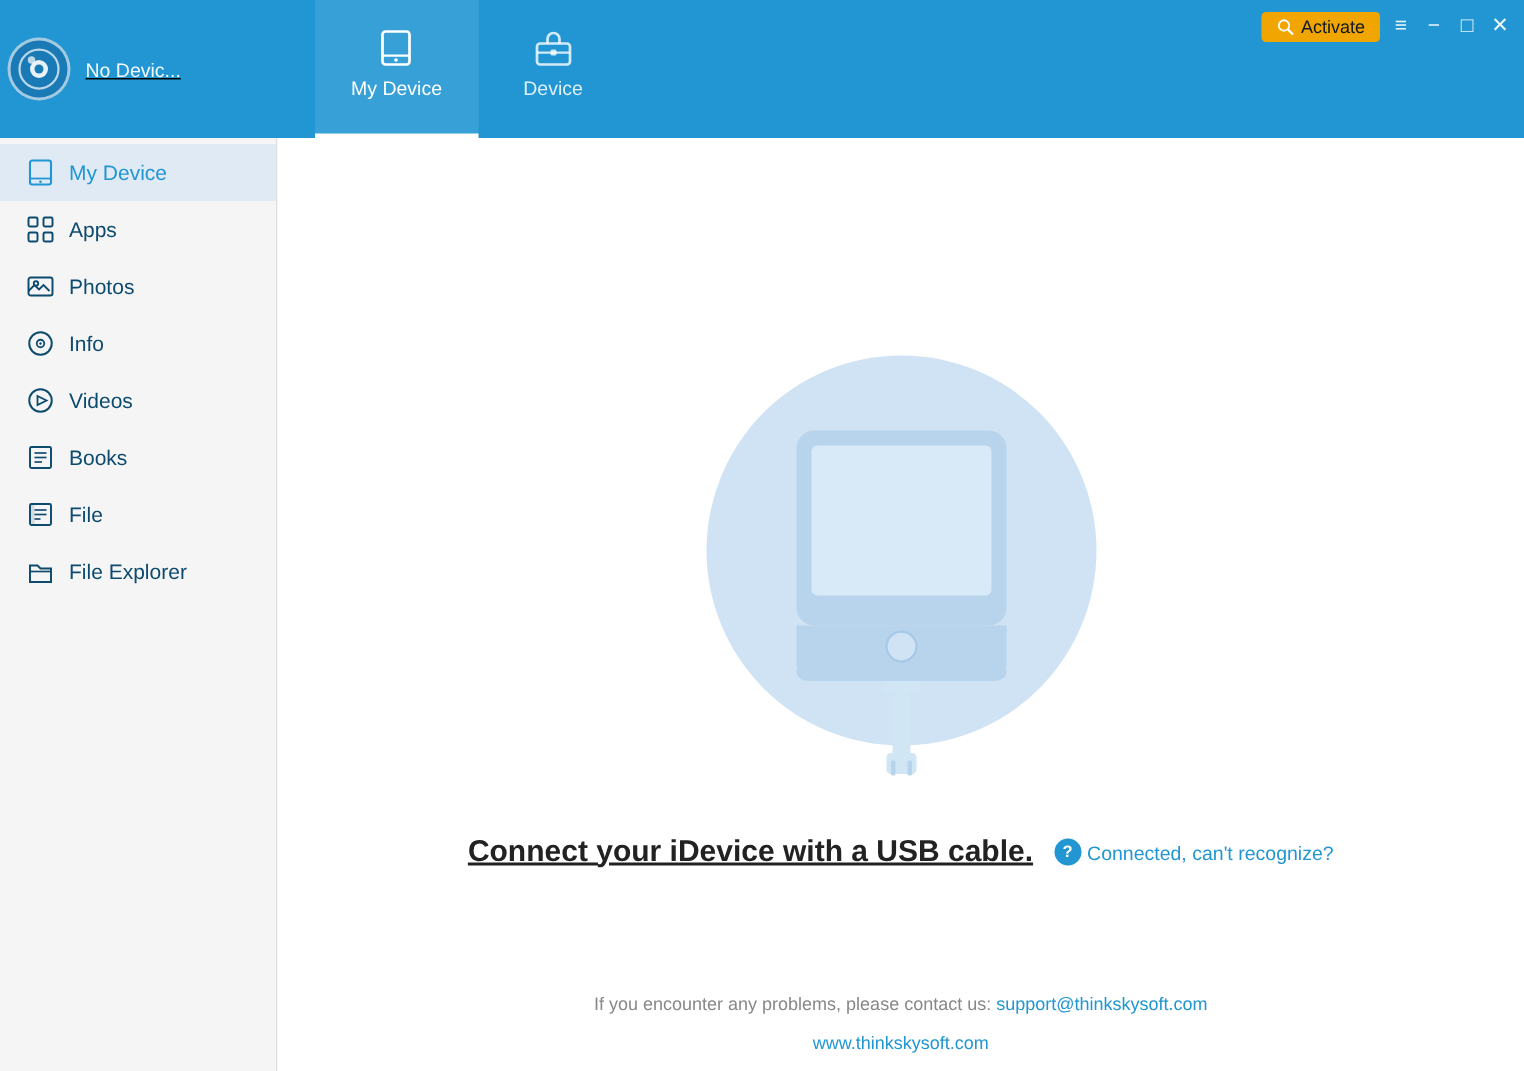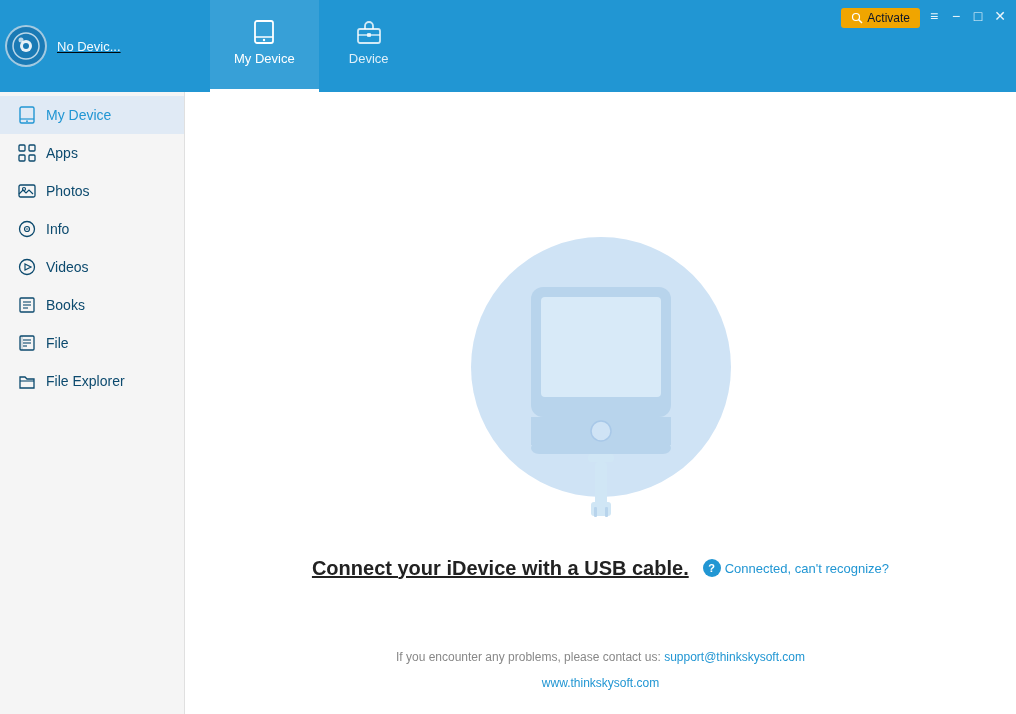--- a/index.html
+++ b/index.html
@@ -150,21 +150,21 @@
       background: #2196d3;
       border-radius: 50%;
       display: flex; align-items: center; justify-content: center;
       color: #fff;
       font-size: 11px;
       font-weight: bold;
     }
 
     .footer {
       position: absolute;
-      bottom: 24px;
+      bottom: 12px;
       text-align: center;
       font-size: 12px;
       color: #888;
     }
     .footer a { color: #2196d3; text-decoration: none; }
     .footer-links { margin-top: 12px; }
   </style>
 </head>
 <body>
 

